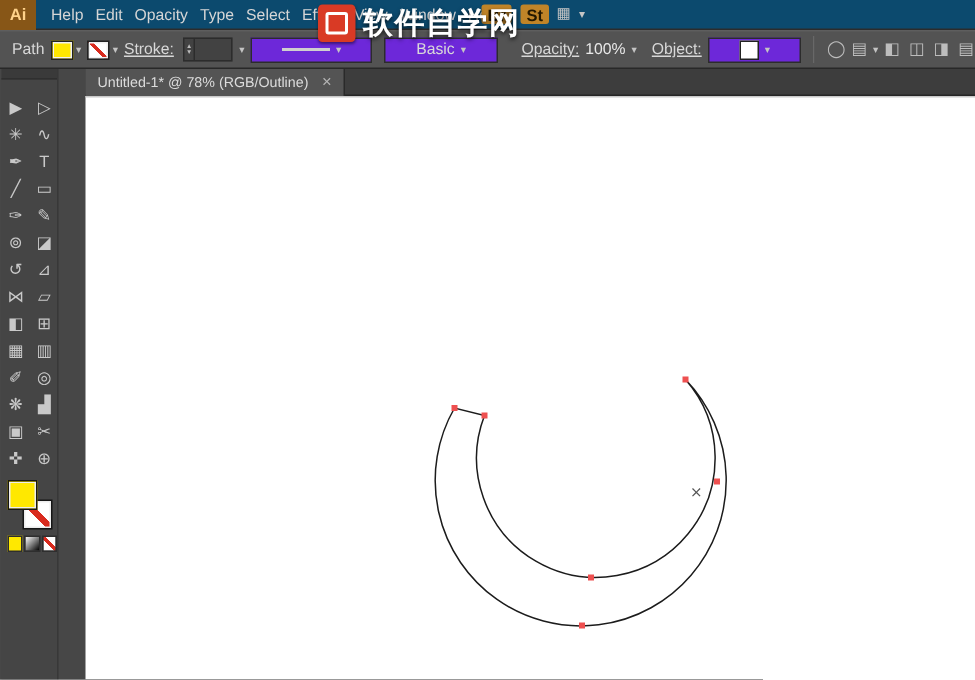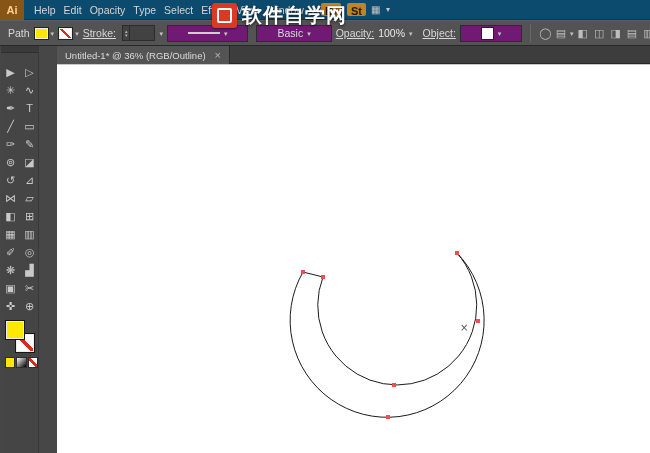--- a/index.html
+++ b/index.html
@@ -27,24 +27,24 @@
   .cb-label{white-space:nowrap}
   .cb-label.link{text-decoration:underline}
   .swatch-group{display:flex;align-items:center;gap:2px}
   .swatch{width:15px;height:13px;border:1px solid #222;box-shadow:inset 0 0 0 1px #f0f0f0;background:#fff}
   .none-swatch{background:linear-gradient(45deg,#fff 42%,#d92b1e 42%,#d92b1e 58%,#fff 58%)}
   .dd-arrow{font-size:7px;color:#c4c4c4;line-height:1}
   .stepper{display:flex;align-items:stretch;height:16px;background:#424242;border:1px solid #2c2c2c;margin-left:2px}
   .stepper-arrows{display:flex;flex-direction:column;justify-content:center;font-size:5px;color:#bbb;
     padding:0 2px;border-right:1px solid #2c2c2c;line-height:4px;text-align:center}
   .stepper-field{width:24px;font-size:10px;color:#e5e5e5;display:flex;align-items:center;padding-left:3px}
-  .dropdown{display:flex;align-items:center;height:17px;background:#701a75;border:1px solid #2c2c2c;padding:0 20px;gap:4px}
+  .dropdown{display:flex;align-items:center;height:17px;background:#6d28d9;border:1px solid #2c2c2c;padding:0 20px;gap:4px}
   .profile-line{width:32px;height:2px;background:#cfcfcf}
   .brush-dd{width:94px;justify-content:space-between;margin-left:4px}
-  .opacity-label{}
+  .opacity-label{margin-left:12px}
   .opacity-value{color:#e8e8e8}
   .style-label{margin-left:6px}
   .style-swatch{width:13px;height:13px;background:#fff;border:1px solid #222}
   .cb-sep{width:1px;height:18px;background:#3a3a3a;border-right:1px solid #686868;margin:0 4px}
   .cb-icon{color:#bdbdbd;font-size:11px;line-height:1;cursor:default}
   .cb-right{margin-left:auto;display:flex;align-items:center;gap:6px;padding-right:4px}
 
   
   .main{position:absolute;top:46px;left:0;right:0;bottom:0}
   .dock{position:absolute;left:0;top:0;width:57px;height:100%;background:#474747}
@@ -217,21 +217,21 @@
           <span class="mini color" style="background: rgb(255, 232, 0);"></span>
           <span class="mini gradient"></span>
           <span class="mini none"></span>
         </div>
       </div>
     </div>
 
     <div class="docarea">
       <div class="tabbar">
         <div class="tab">
-          <span>Untitled-1* @ 36% (RGB/Outline)</span>
+          <span>Untitled-1* @ 78% (RGB/Outline)</span>
           <span class="tab-close">×</span>
         </div>
       </div>
       <div class="canvas">
         <div class="artboard-edge"></div>
         <svg class="artwork" width="593" height="389" viewBox="0 0 593 389">
           <path fill="none" stroke-width="1" d="M 246 208 A 97 97 0 1 0 400 189 A 79.5 79.5 0 1 1 266 213 Z" stroke="#1c1c1c"></path>
           <text fill="#555" font-size="10" x="403" y="267">×</text>
         <rect x="244" y="206" width="4" height="4" fill="#ee5050"></rect>
             <rect x="264" y="211" width="4" height="4" fill="#ee5050"></rect>

